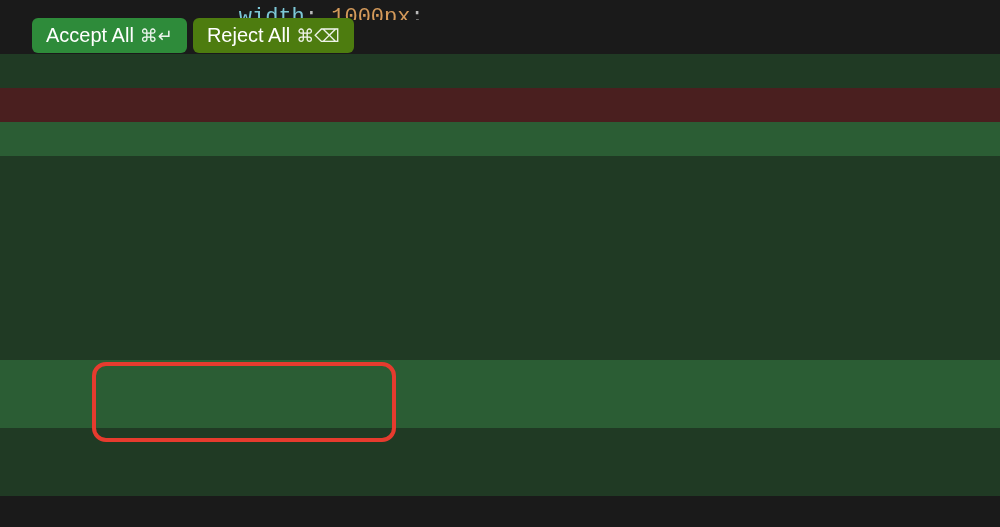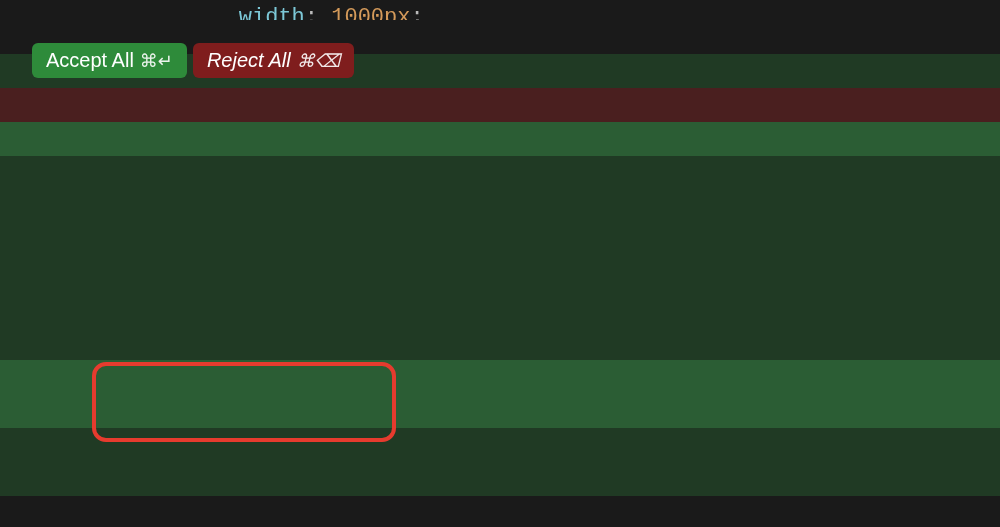--- a/index.html
+++ b/index.html
@@ -64,24 +64,23 @@
     z-index: 10;
   }
   .btn {
     padding: 6px 14px;
     border-radius: 6px;
     color: #fff;
     display: flex;
     align-items: center;
     gap: 6px;
     cursor: pointer;
-    margin-top: 25px;
   }
   .btn-accept { background: #2e8b3a; }
-  .btn-reject { background: #7f1d1d; font-style: italic; }
+  .btn-reject { background: #4d7c0f; }
   .kbd {
     font-size: 18px;
     opacity: 0.9;
   }
 
   
   .highlight-box {
     position: absolute;
     border: 4px solid #e63b2e;
     border-radius: 14px;

